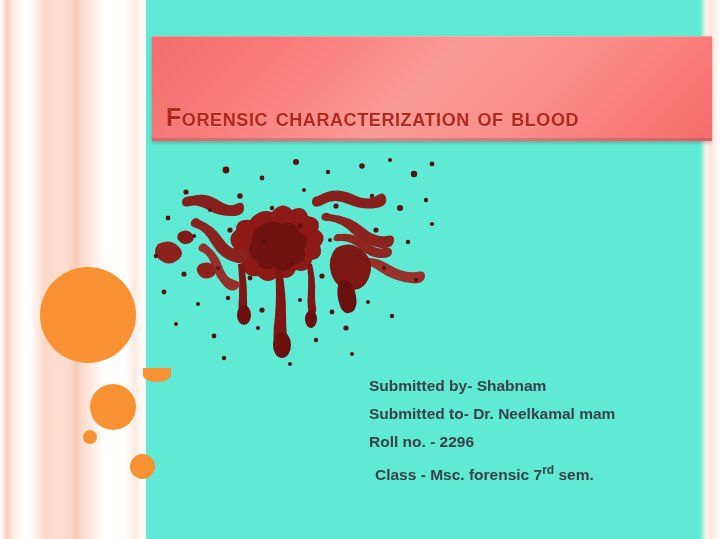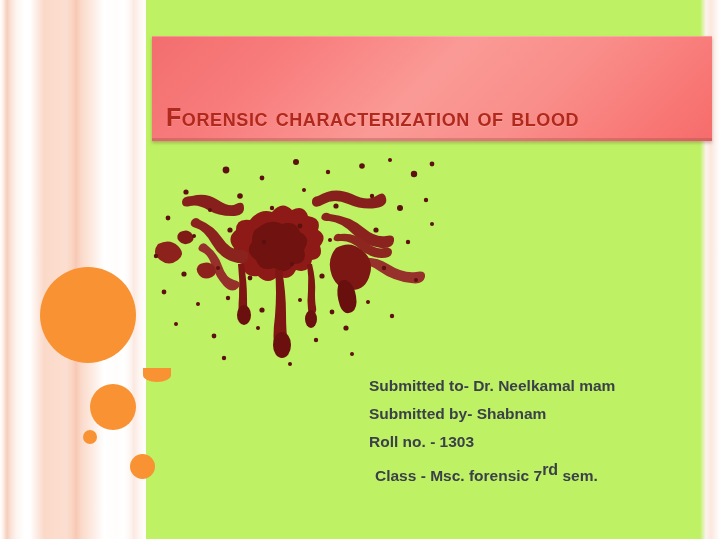--- a/index.html
+++ b/index.html
@@ -8,21 +8,21 @@
     background: #ffffff;
   }
   body {
     font-family: "Liberation Sans", sans-serif;
   }
 
   #slide {
     position: relative;
     width: 720px;
     height: 539px;
-    background: #bef264;
+    background: #5eead4;
     overflow: hidden;
   }
 
   
   .stripe-band {
     position: absolute;
     left: 0;
     top: 0;
     width: 146px;
     height: 539px;
@@ -146,21 +146,21 @@
   .info-line {
     color: #3b4049;
     font-family: "Liberation Sans", sans-serif;
     font-weight: bold;
     font-size: 15.5px;
     line-height: 28px;
     white-space: nowrap;
   }
   .info-line.indented { padding-left: 6px; }
   .sup {
-    font-size: 16px;
+    font-size: 12px;
     vertical-align: super;
     font-weight: bold;
   }
 </style>
 </head>
 <body>
 
 <div id="slide">
 
   <div class="stripe-band"></div>
@@ -272,19 +272,19 @@
           <circle cx="176" cy="188" r="2.2"></circle>
         <circle cx="206" cy="176" r="2.6"></circle>
           <circle cx="84" cy="206" r="2.2"></circle>
         <circle cx="150" cy="212" r="2.0"></circle>
           <circle cx="212" cy="202" r="2.0"></circle>
       </g>
     </svg>
   </div>
 
   <div class="info-block">
+    <div class="info-line">Submitted by- Shabnam</div>
     <div class="info-line">Submitted to- Dr. Neelkamal mam</div>
-    <div class="info-line">Submitted by- Shabnam</div>
-    <div class="info-line">Roll no. - 1303</div>
+    <div class="info-line">Roll no. - 2296</div>
     <div class="info-line indented"><span>Class - Msc. forensic 7</span><span class="sup">rd</span><span> sem.</span></div>
   </div>
 
 </div>
 
 </body></html>

